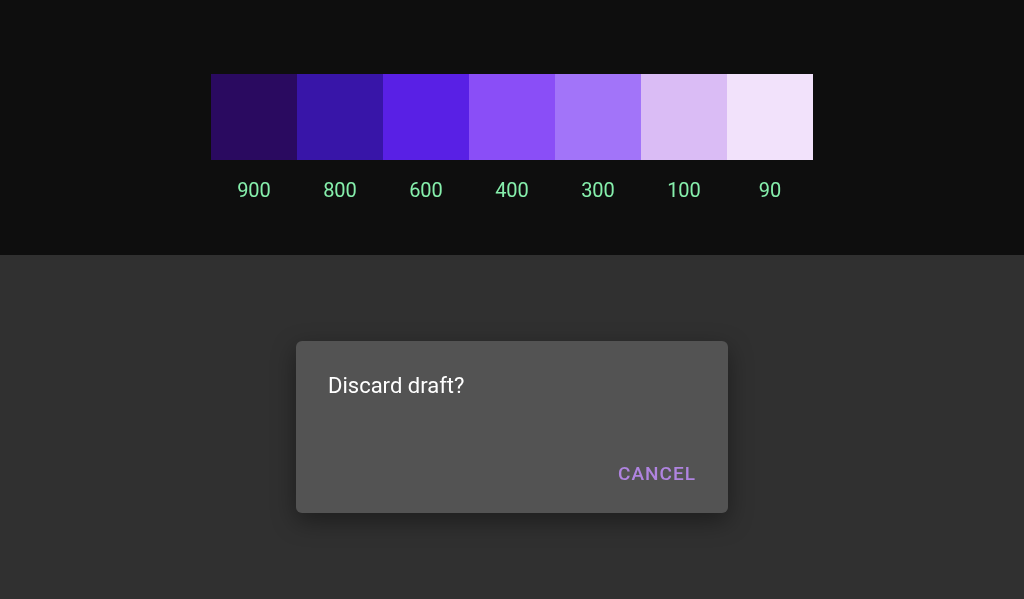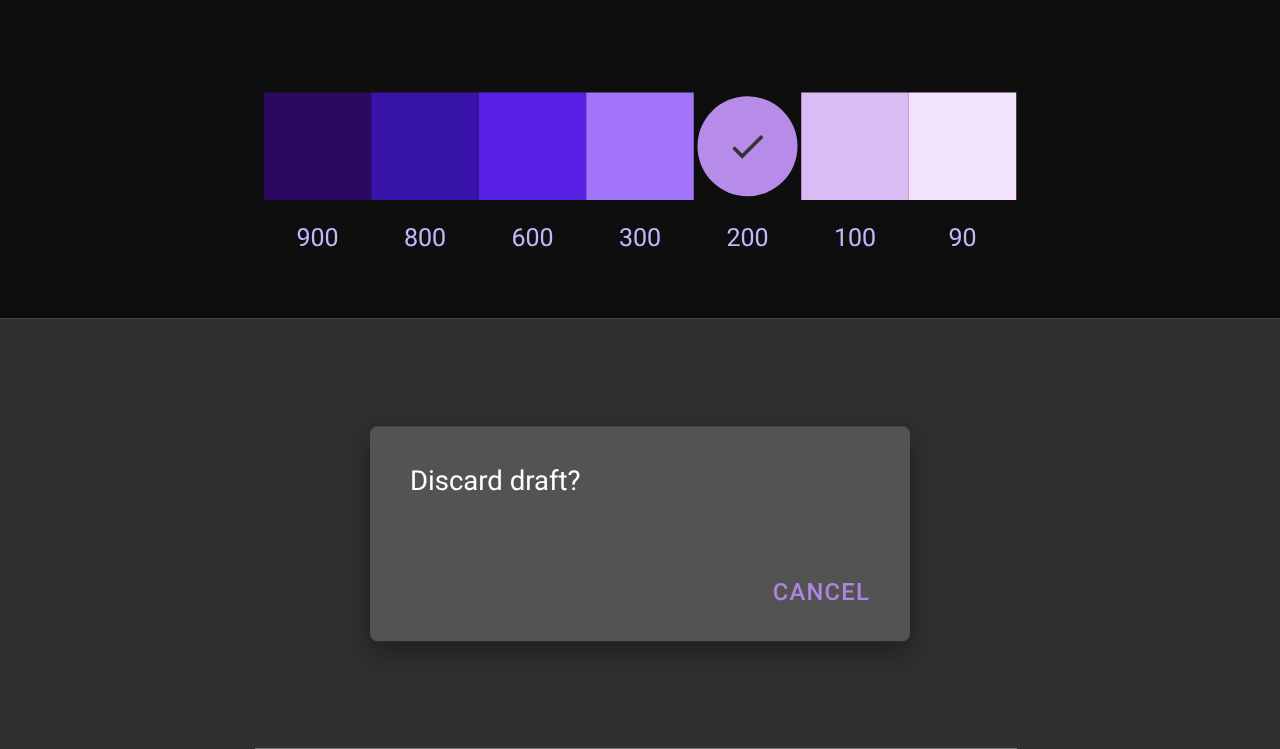--- a/index.html
+++ b/index.html
@@ -37,21 +37,21 @@
     }
     .swatch.selected {
       border-radius: 50%;
       width: 80px;
       height: 80px;
       margin: 3px;
     }
     .swatch-label {
       margin-top: 18px;
       font-size: 20px;
-      color: #c4b5fd;
+      color: #86efac;
       text-align: center;
     }
     .check-icon {
       width: 34px;
       height: 34px;
     }
     .bottom-section {
       background: #303030;
       height: 344px;
       position: relative;
@@ -102,30 +102,26 @@
       </div>
       <div class="swatch-container">
         <div class="swatch" style="background: rgb(56, 21, 168);"></div>
         <div class="swatch-label">800</div>
       </div>
       <div class="swatch-container">
         <div class="swatch" style="background: rgb(89, 32, 229);"></div>
         <div class="swatch-label">600</div>
       </div>
       <div class="swatch-container">
+        <div class="swatch" style="background: rgb(138, 78, 247);"></div>
+        <div class="swatch-label">400</div>
+      </div>
+      <div class="swatch-container">
         <div class="swatch" style="background: rgb(162, 116, 249);"></div>
         <div class="swatch-label">300</div>
-      </div>
-      <div class="swatch-container">
-        <div class="swatch selected" style="background: rgb(182, 140, 232);">
-          <svg viewBox="0 0 24 24" class="check-icon">
-            <path d="M9 16.2l-4.2-4.2-1.4 1.4L9 19 21 7l-1.4-1.4z" fill="#333333"></path>
-          </svg>
-        </div>
-        <div class="swatch-label">200</div>
       </div>
       <div class="swatch-container">
         <div class="swatch" style="background: rgb(218, 188, 245);"></div>
         <div class="swatch-label">100</div>
       </div>
       <div class="swatch-container">
         <div class="swatch" style="background: rgb(242, 226, 251);"></div>
         <div class="swatch-label">90</div>
       </div>
     </div>

